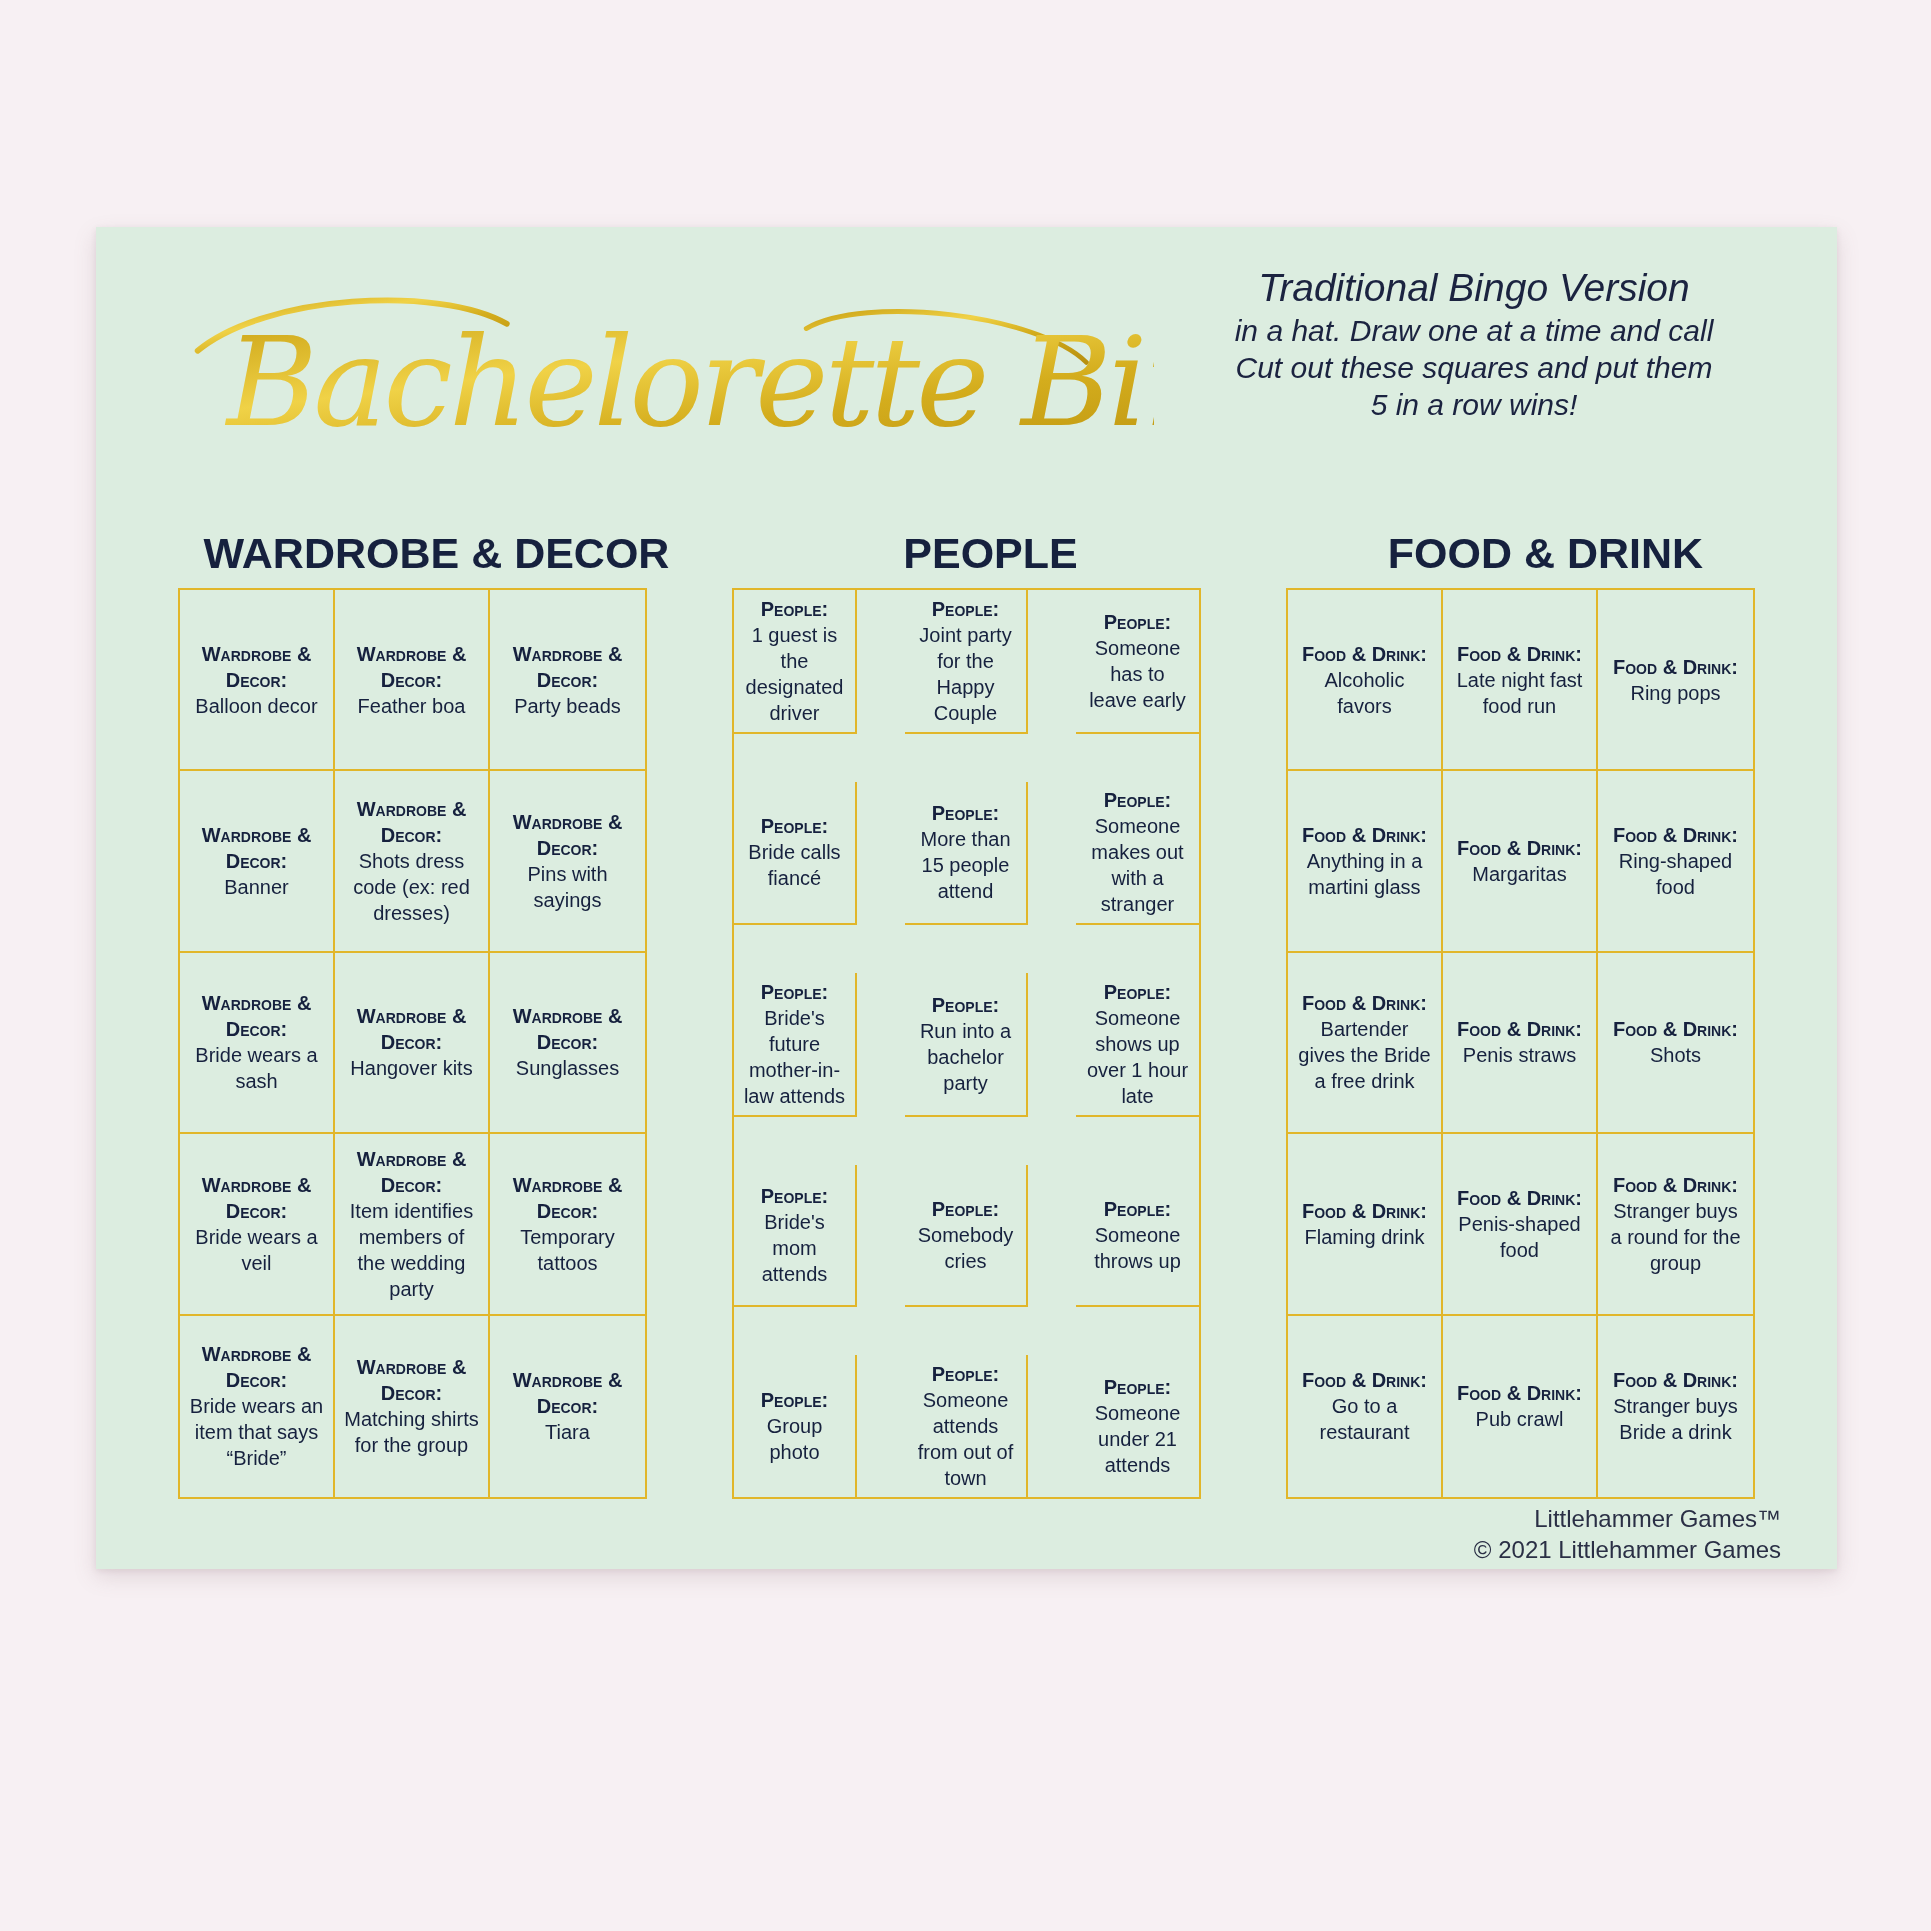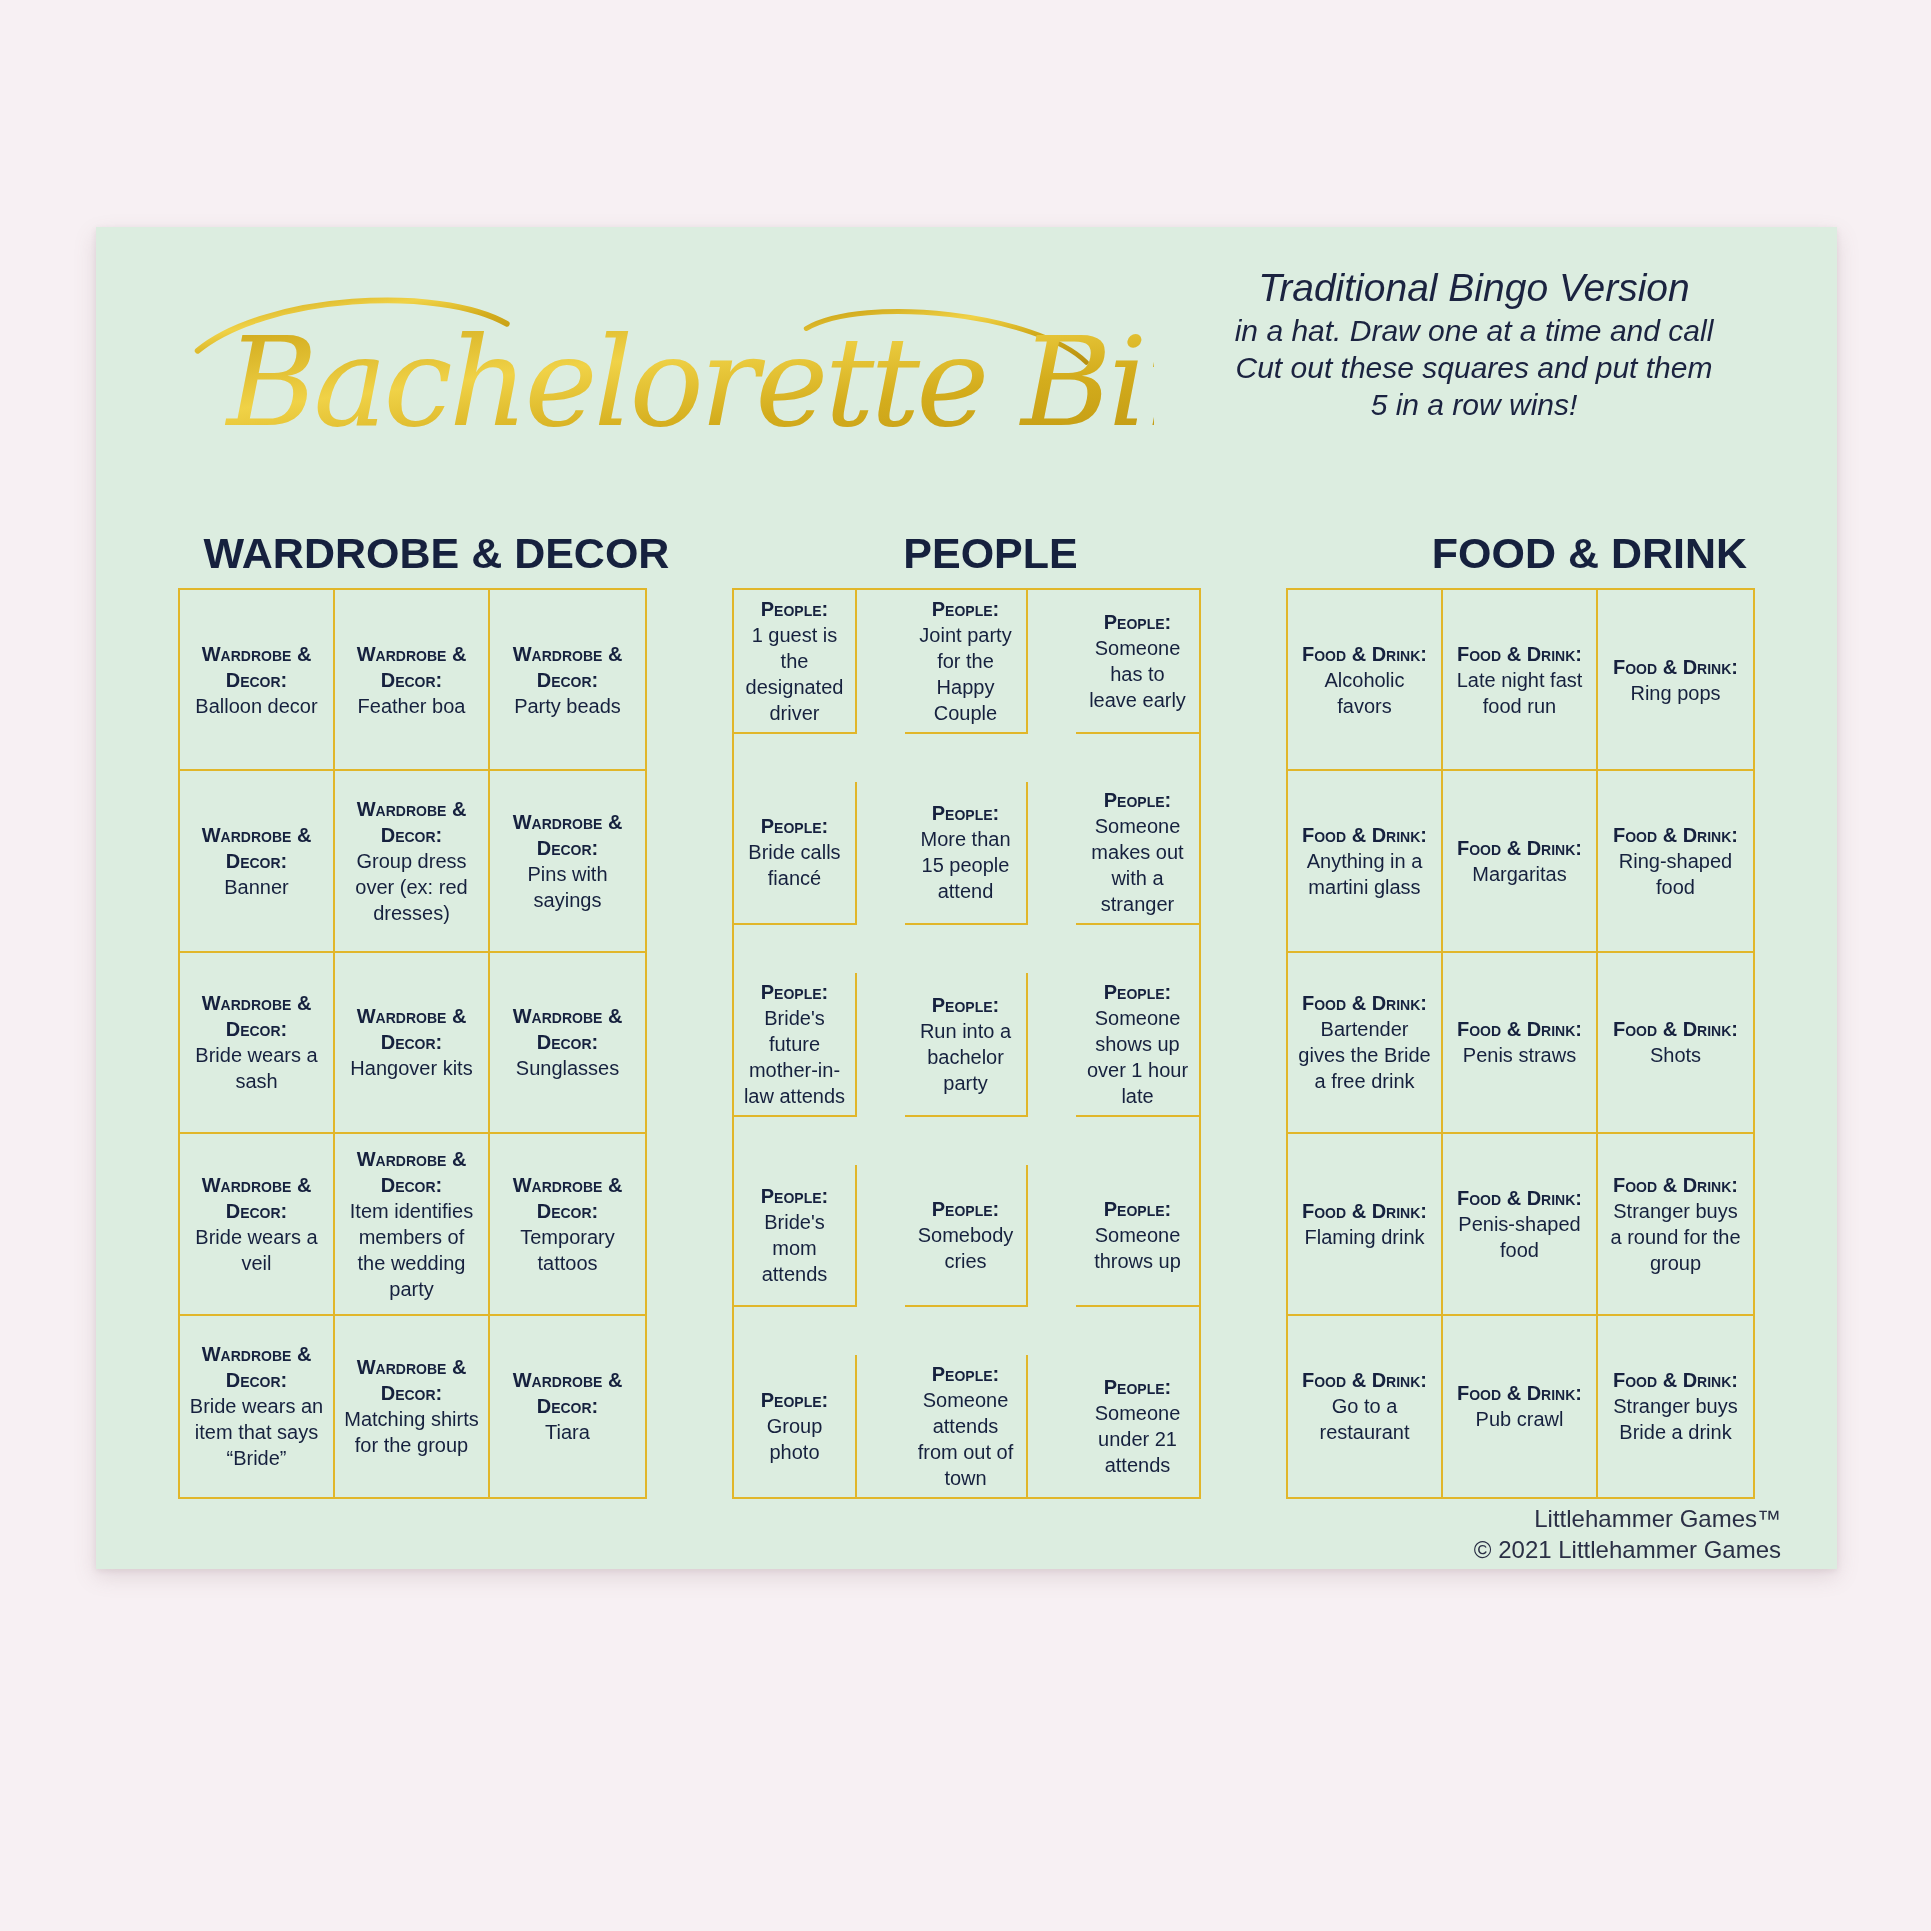--- a/index.html
+++ b/index.html
@@ -130,21 +130,21 @@
     <div class="heading">Traditional Bingo Version</div>
     <div class="body">
       <div>in a hat. Draw one at a time and call</div>
       <div>Cut out these squares and put them</div>
       <div>5 in a row wins!</div>
     </div>
   </div>
 
   <div class="section-title" style="left:81px;">WARDROBE &amp; DECOR</div>
   <div class="section-title" style="left:635px;">PEOPLE</div>
-  <div class="section-title" style="left:1234px;">FOOD &amp; DRINK</div>
+  <div class="section-title" style="left:1190px;">FOOD &amp; DRINK</div>
 
   <div class="grid" style="left:82px;">
       <div class="cell">
         <div class="cell-inner">
           <span class="cell-cat">Wardrobe &amp; Decor:</span>
           <span class="cell-text">Balloon decor</span>
         </div>
       </div>
       <div class="cell">
         <div class="cell-inner">
@@ -160,21 +160,21 @@
       </div>
       <div class="cell">
         <div class="cell-inner">
           <span class="cell-cat">Wardrobe &amp; Decor:</span>
           <span class="cell-text">Banner</span>
         </div>
       </div>
       <div class="cell">
         <div class="cell-inner">
           <span class="cell-cat">Wardrobe &amp; Decor:</span>
-          <span class="cell-text">Group dress over (ex: red dresses)</span>
+          <span class="cell-text">Shots dress code (ex: red dresses)</span>
         </div>
       </div>
       <div class="cell">
         <div class="cell-inner">
           <span class="cell-cat">Wardrobe &amp; Decor:</span>
           <span class="cell-text">Pins with sayings</span>
         </div>
       </div>
       <div class="cell">
         <div class="cell-inner">

